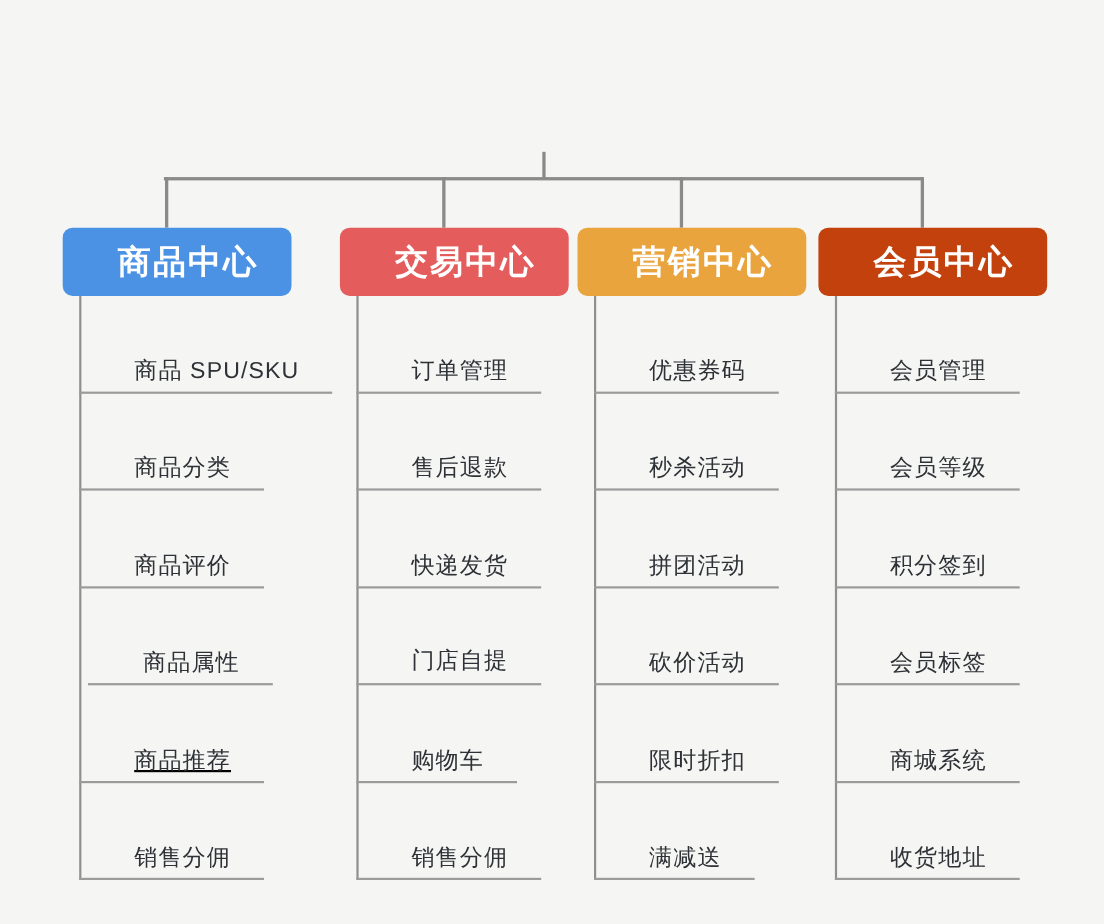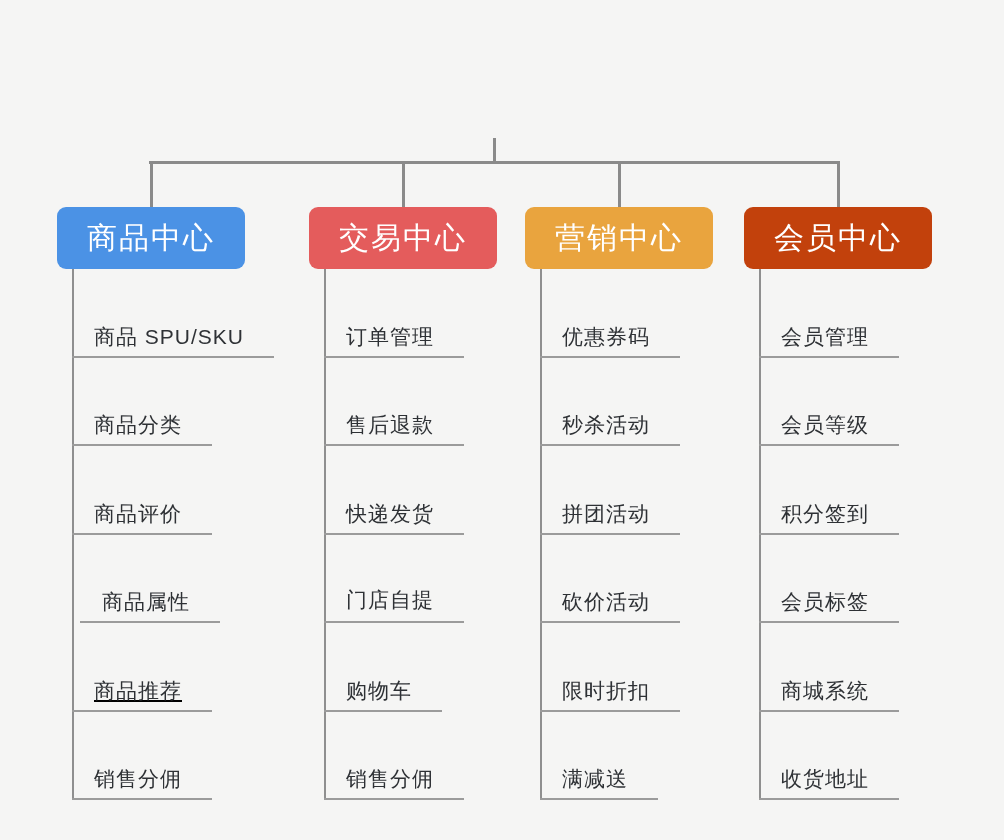--- a/index.html
+++ b/index.html
@@ -31,32 +31,33 @@
     color:#f2a83e;
     white-space:nowrap;
   }
   .dog{width:56px;height:54px;display:block;flex:0 0 auto;}
   
   .branch-box{
     position:absolute;top:207px;width:188px;height:62px;
     border-radius:9px;
     display:flex;align-items:center;justify-content:center;
     color:#ffffff;
-    font-size:30px;letter-spacing:2px;font-weight:400;
+    font-size:30px;letter-spacing:2px;font-weight:700;
     cursor:pointer;
+    padding-left:20px;
   }
   
   .vline{position:absolute;width:2px;background:#8f8f8f;}
   
   .leaf{
     position:absolute;
     box-sizing:border-box;
     height:40px;
     border-bottom:2px solid #9b9b9b;
-    padding:0 30px 0 22px;
+    padding:0 30px 0 50px;
     display:flex;align-items:flex-end;
     white-space:nowrap;
     cursor:pointer;
   }
   .leaf span{
     font-size:21px;
     letter-spacing:1px;
     color:#2e3135;
     margin-bottom:5px;
     display:block;

